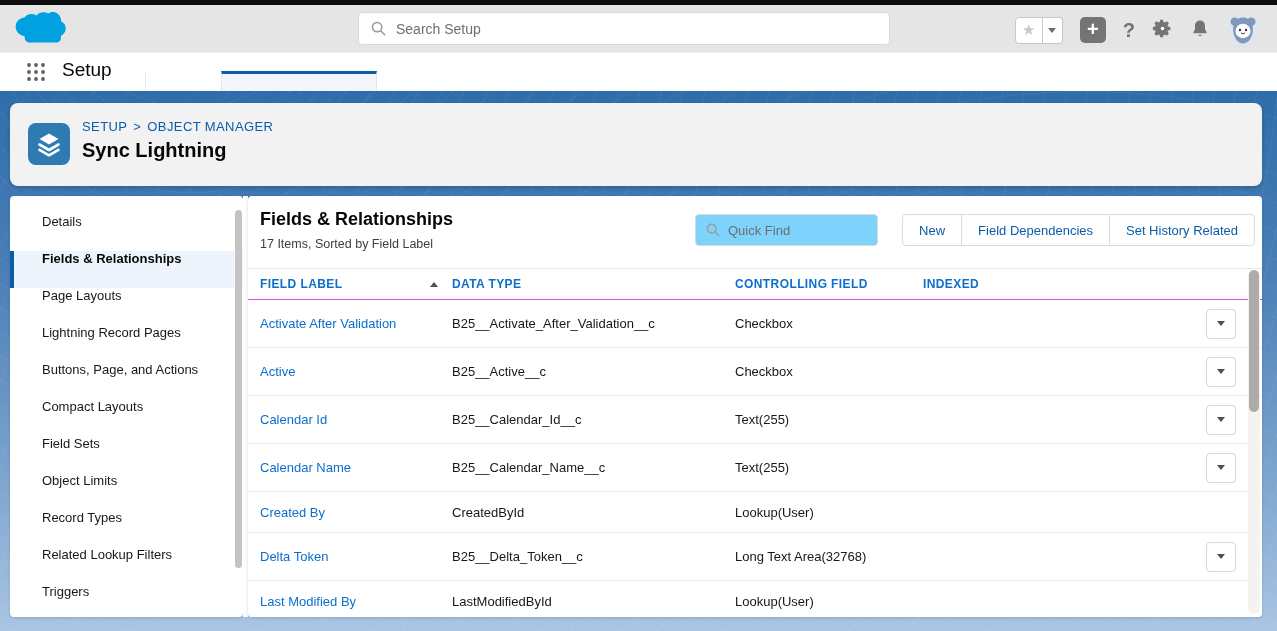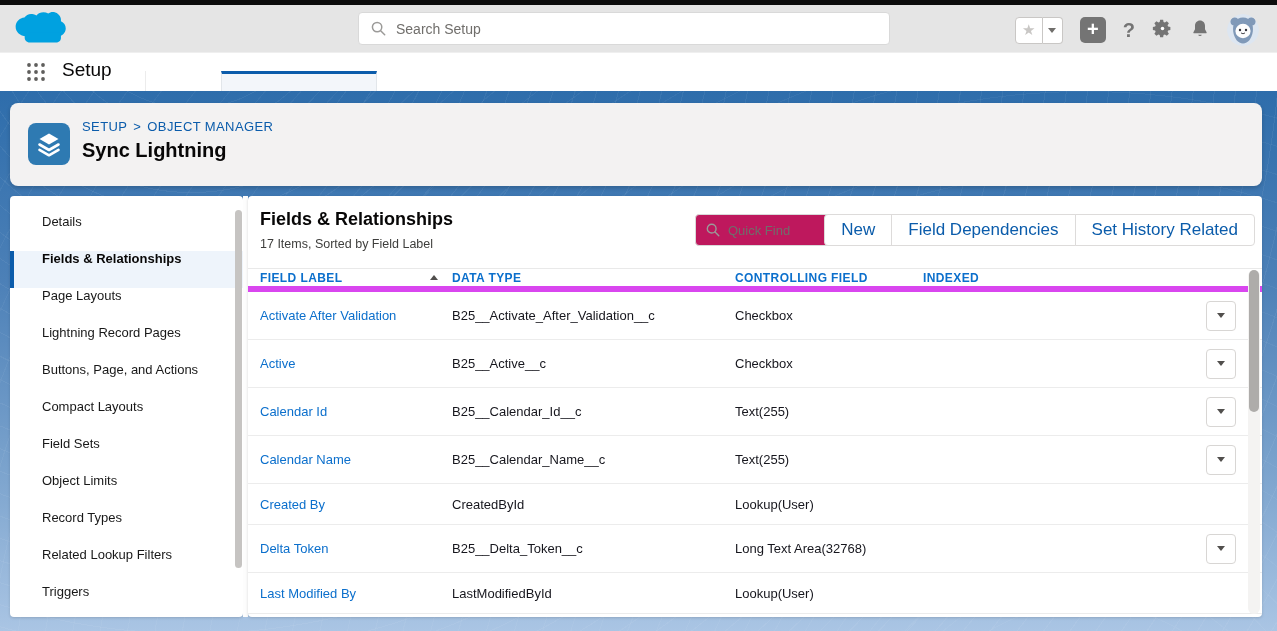--- a/index.html
+++ b/index.html
@@ -58,33 +58,33 @@
   .side-item { height:37px; display:flex; align-items:flex-start; padding-left:32px; font-size:13px; color:#181818; cursor:pointer; }
   .side-item.active { background:#eef4fb; border-left:4px solid #0b5cab; padding-left:28px; font-weight:bold; color:#080707; }
   .side-scroll { position:absolute; right:1px; top:14px; width:7px; height:358px; background:#c6c4c2; border-radius:4px; }
 
   .card-gap { position:absolute; left:243px; top:105px; width:5px; height:421px; background:#fdfdfd; }
 
   
   .main-card { position:absolute; left:248px; top:105px; width:1014px; height:421px; background:#fff; border-radius:4px; box-shadow:0 1px 3px rgba(0,0,0,.15); overflow:hidden; }
   .mc-title { position:absolute; left:12px; top:13px; font-size:18px; font-weight:bold; color:#080707; }
   .mc-sub { position:absolute; left:12px; top:41px; font-size:12.5px; color:#3e3e3c; }
-  .quick-find { position:absolute; left:447px; top:18px; width:183px; height:32px; border:1px solid #d9d9d9; border-radius:4px; display:flex; align-items:center; padding:0 10px; background:#be185d; }
+  .quick-find { position:absolute; left:447px; top:18px; width:183px; height:32px; border:1px solid #d9d9d9; border-radius:4px; display:flex; align-items:center; padding:0 10px; background:#7dd3fc; }
   .quick-find svg { margin-right:8px; }
   .quick-find input { border:0; outline:0; flex:1; width:100%; font:13px "Liberation Sans", sans-serif; color:#080707; background:transparent; }
   .quick-find input::placeholder { color:#706e6b; }
   .btn-group { position:absolute; right:7px; top:18px; display:flex; }
-  .sf-btn { height:32px; padding:0 16px; background:#fff; border:1px solid #dddbda; color:#0b5cab; font-size:17px; font-family:"Liberation Sans", sans-serif; cursor:pointer; margin-left:-1px; }
+  .sf-btn { height:32px; padding:0 16px; background:#fff; border:1px solid #dddbda; color:#0b5cab; font-size:13px; font-family:"Liberation Sans", sans-serif; cursor:pointer; margin-left:-1px; }
   .sf-btn:first-child { border-radius:4px 0 0 4px; margin-left:0; }
   .sf-btn:last-child { border-radius:0 4px 4px 0; }
 
   
   .tbl { position:absolute; left:0; right:0; top:72px; }
   .thead, .trow { display:grid; grid-template-columns:192px 283px 188px 187px 92px 60px; padding-left:12px; align-items:center; }
-  .thead { height:24px; border-top:1px solid #e9e9e9; border-bottom:6px solid #d946ef; }
+  .thead { height:32px; border-top:1px solid #e9e9e9; border-bottom:1px solid #d946ef; }
   .th { font-size:12px; font-weight:bold; letter-spacing:.4px; color:#0b6fcc; display:flex; align-items:center; cursor:pointer; }
   .sort-asc { width:0; height:0; border-left:4px solid transparent; border-right:4px solid transparent; border-bottom:5px solid #514f4d; margin-left:auto; margin-right:14px; }
   .trow { height:48px; border-bottom:1px solid #ececec; background:#fff; }
   .trow.no-menu { height:41px; }
   .cell-link { font-size:13px; color:#0b6fcc; text-decoration:none; cursor:pointer; }
   .cell-text { font-size:13px; color:#16161d; }
   .row-menu-btn { width:30px; height:30px; border:1px solid #d8d6d4; border-radius:4px; background:#fff; display:flex; align-items:center; justify-content:center; justify-self:end; margin-right:26px; cursor:pointer; grid-column:6; }
   .row-menu-btn .caret-down { border-top-color:#514f4d; }
 
   .main-scroll-track { position:absolute; right:2px; top:74px; bottom:3px; width:12px; background:#f4f3f2; border-radius:6px; }

